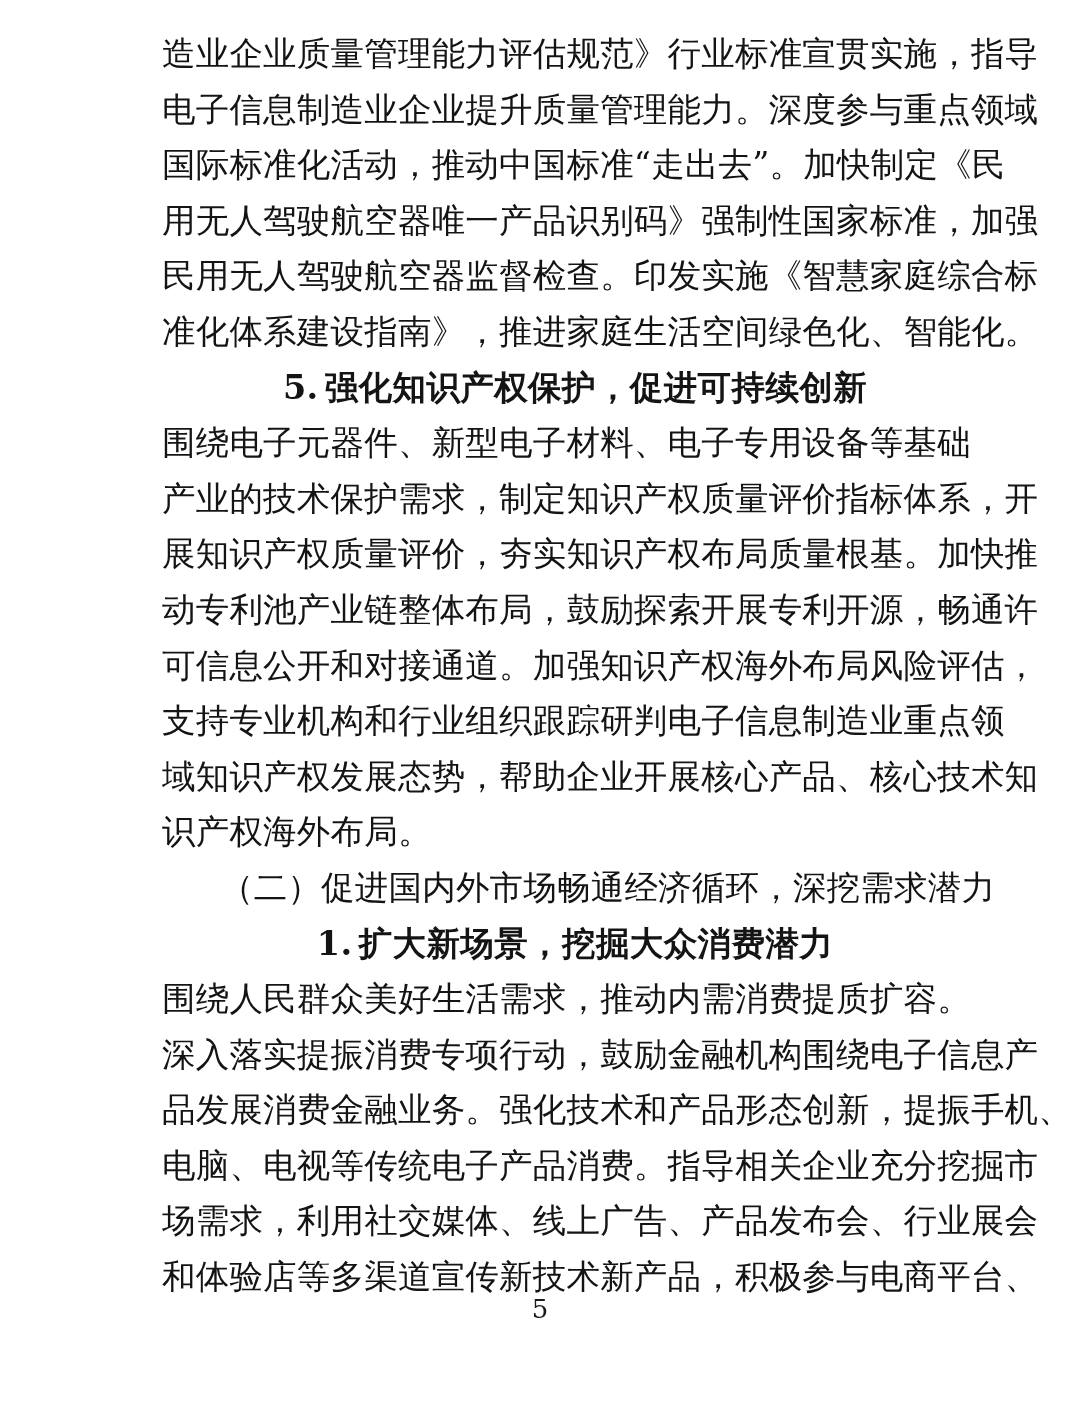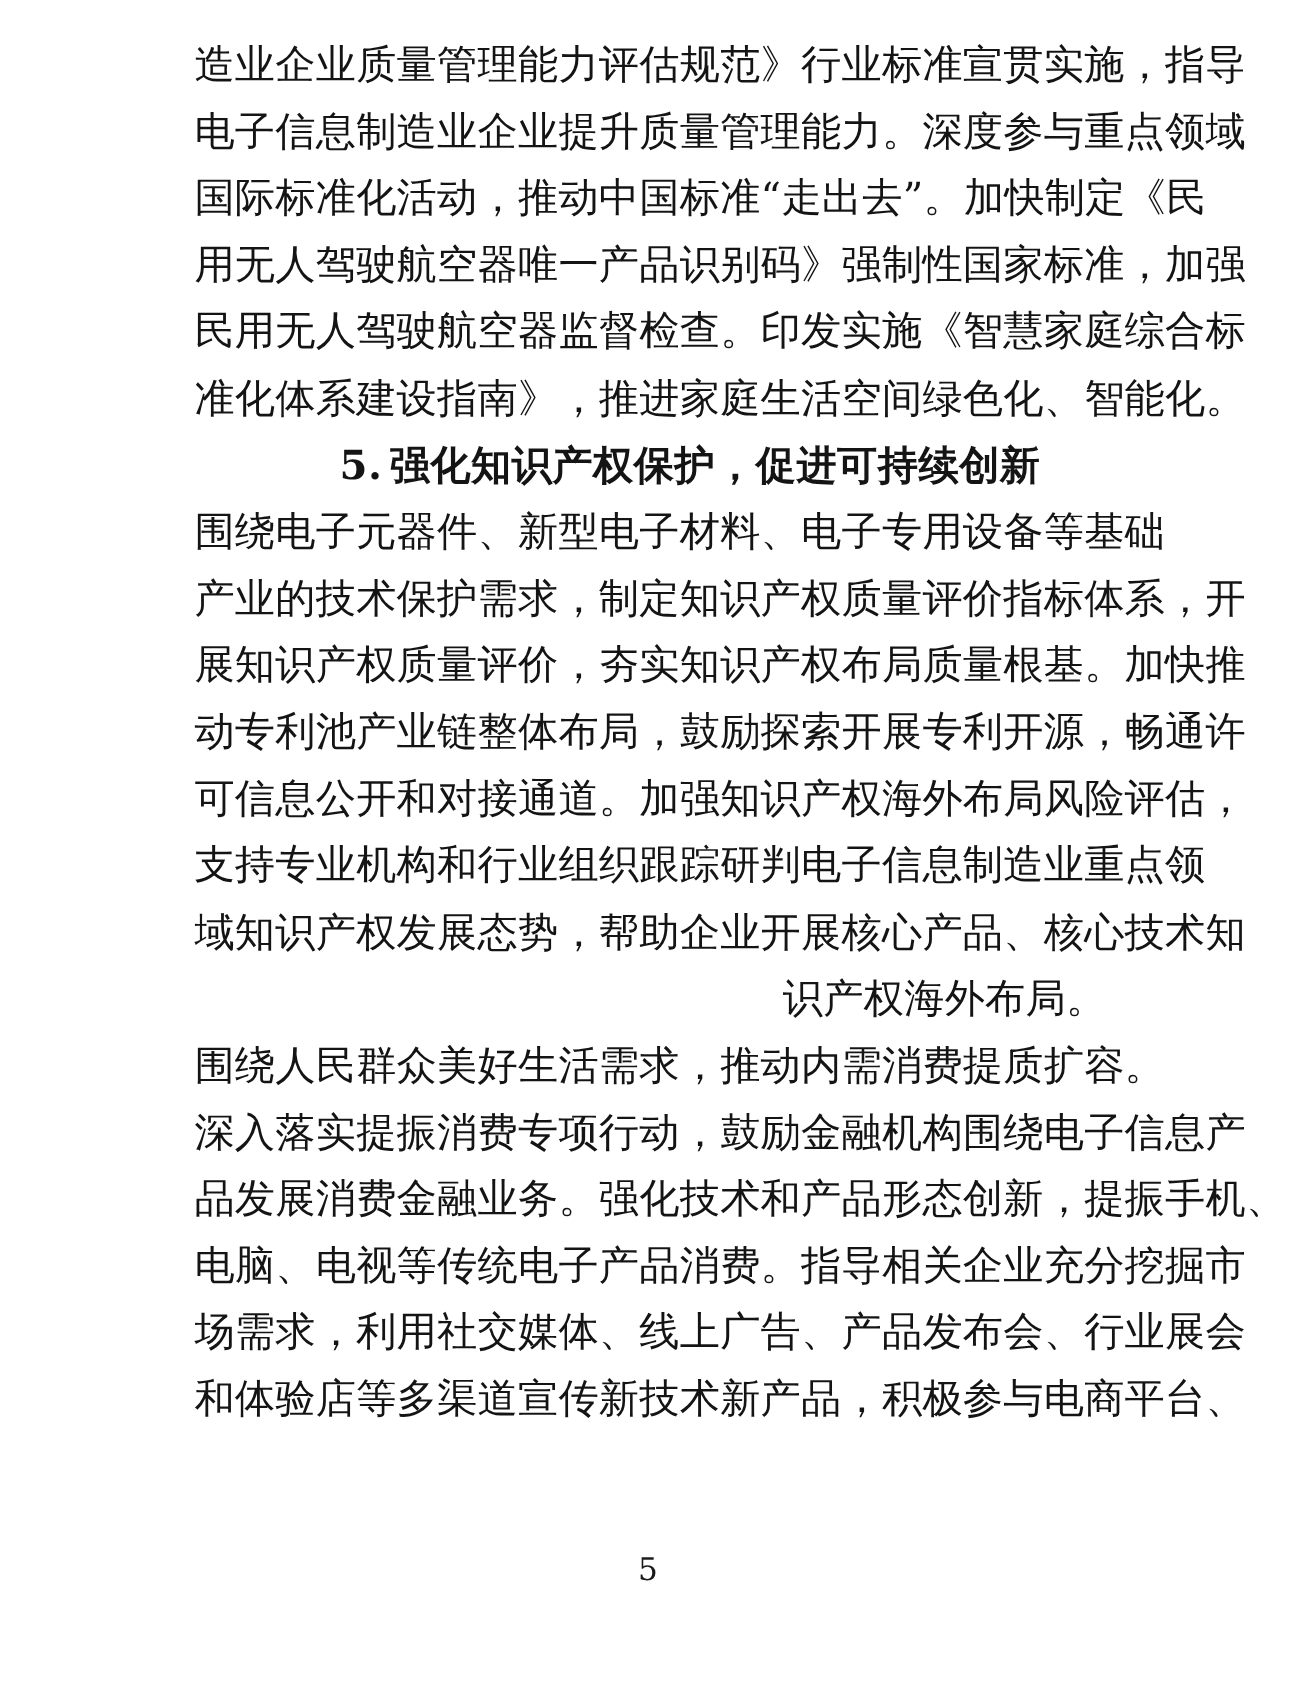--- a/index.html
+++ b/index.html
@@ -46,21 +46,21 @@
   .justify {
     display: flex;
     justify-content: space-between;
   }
   .justify > span {
     display: inline-block;
   }
 
   
   .flush {
-    text-align: right;
+    text-align: left;
   }
 
   
   .heading {
     font-weight: bold;
     padding-left: 66px;
     letter-spacing: 0.4px;
     text-align: center;
   }
   .heading .num {
@@ -460,20 +460,22 @@
         <span>产</span>
         <span>品</span>
         <span>、</span>
         <span>核</span>
         <span>心</span>
         <span>技</span>
         <span>术</span>
         <span>知</span>
       </div>
       <div class="doc-line flush"><span>识产权海外布局。</span></div>
+      <div class="doc-line subhead"><span>（二）促进国内外市场畅通经济循环，深挖需求潜力</span></div>
+      <div class="doc-line heading"><span class="num">1.</span><span>扩大新场景，挖掘大众消费潜力</span></div>
       <div class="doc-line justify indent-first">
         <span class="lead-indent"></span>
         <span>围</span>
         <span>绕</span>
         <span>人</span>
         <span>民</span>
         <span>群</span>
         <span>众</span>
         <span>美</span>
         <span>好</span>

